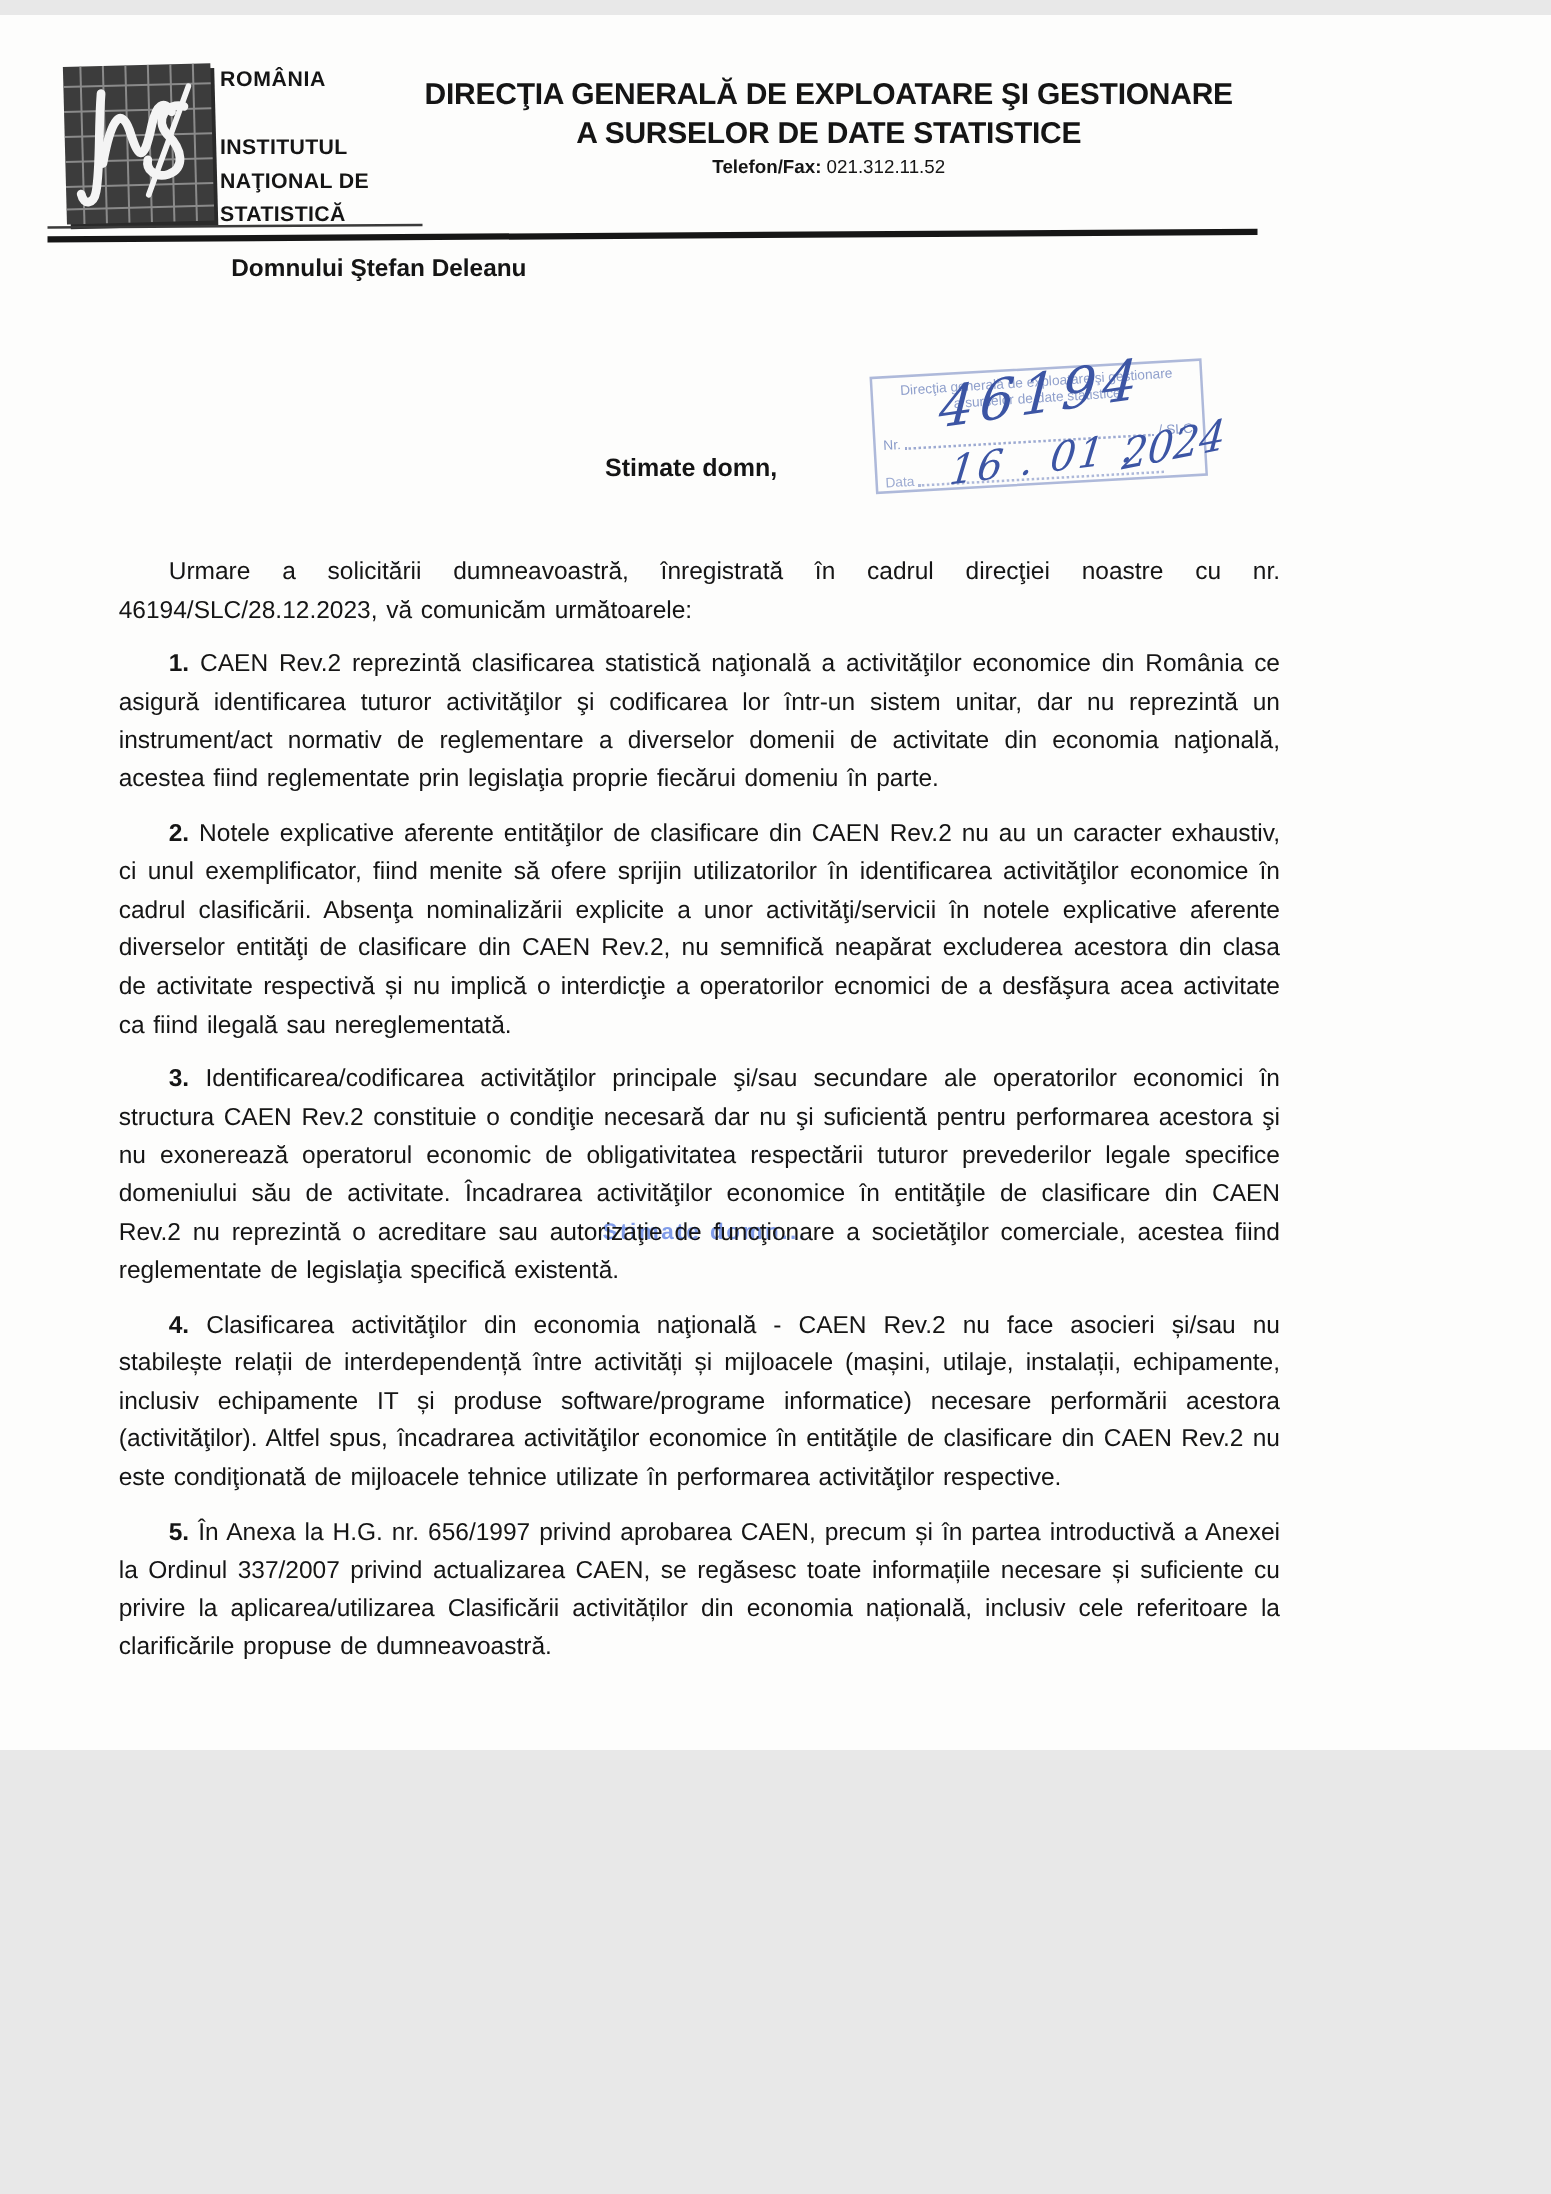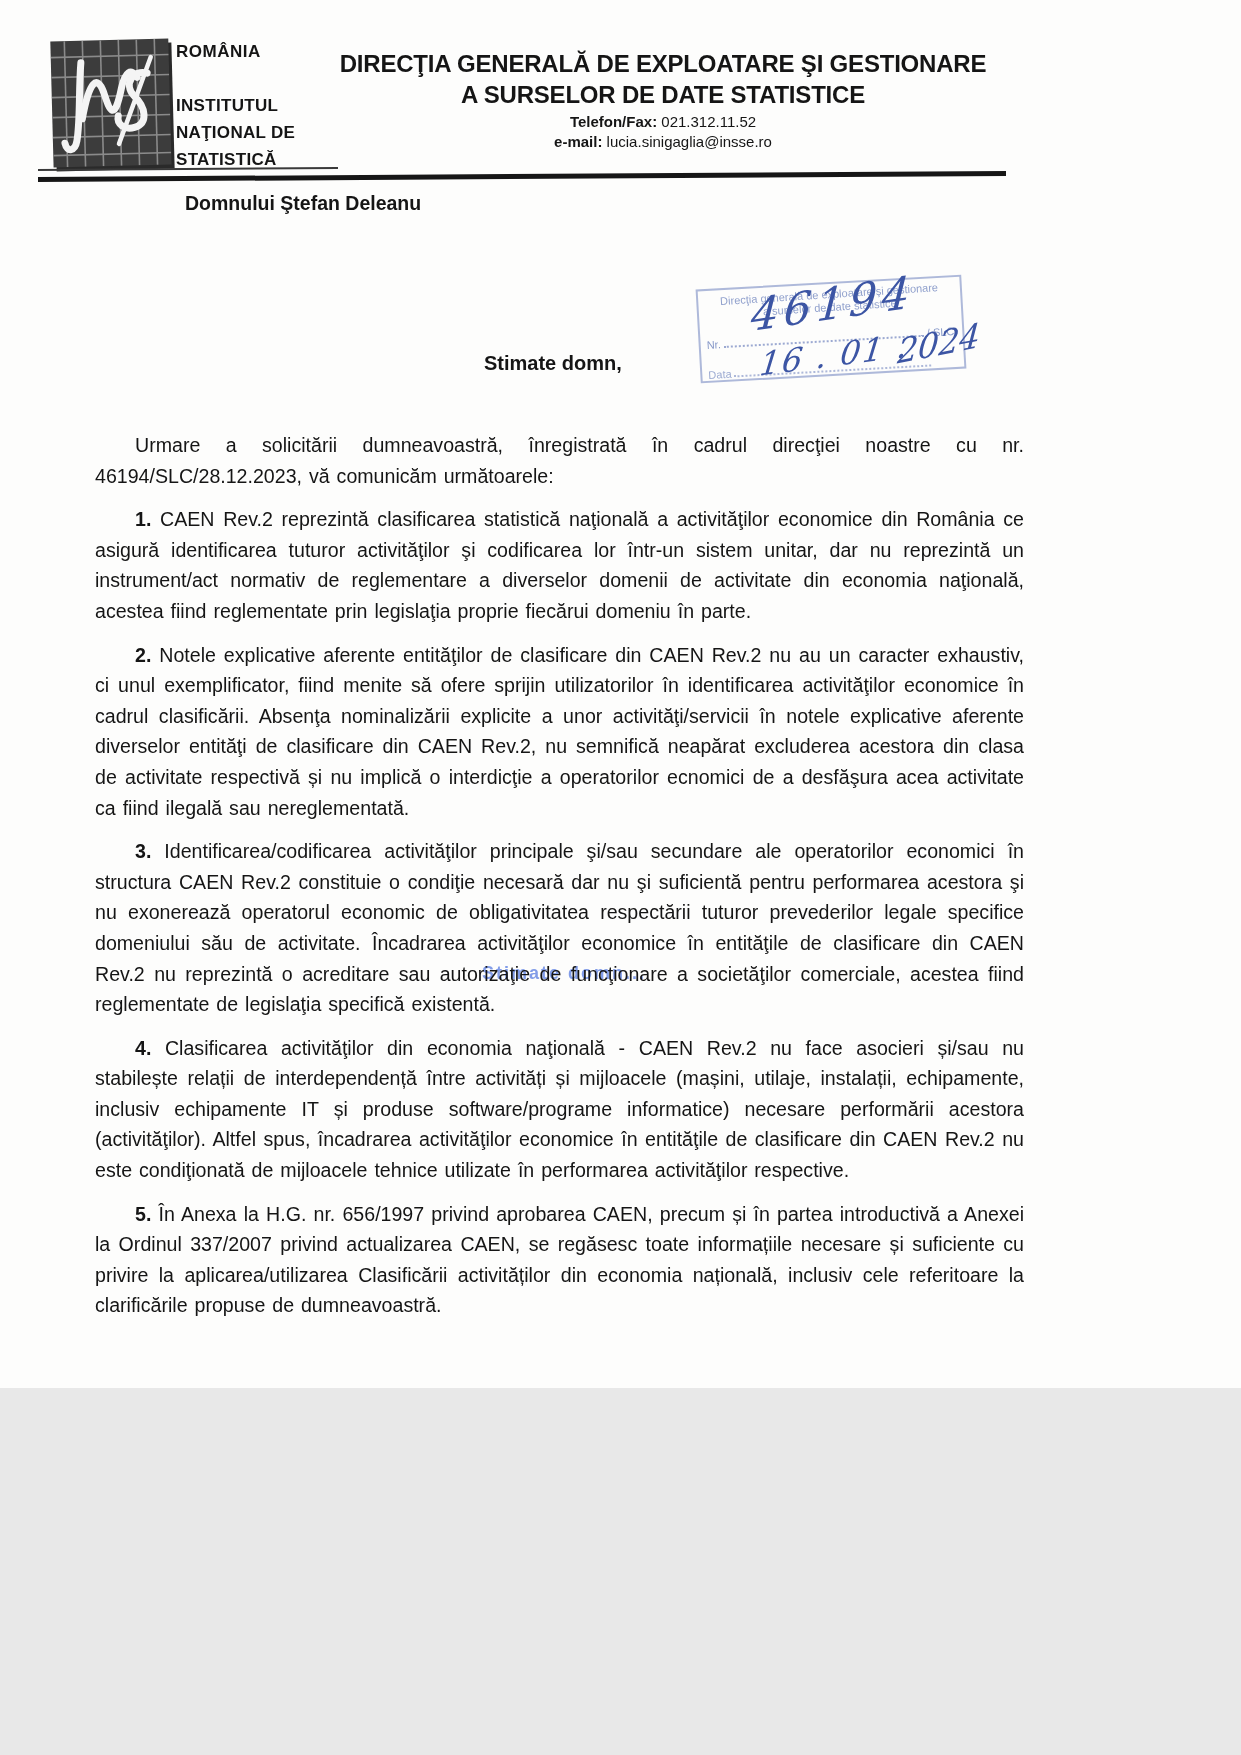--- a/index.html
+++ b/index.html
@@ -1,18 +1,18 @@
 <!DOCTYPE html>
 <html><head>
 <meta charset="utf-8">
 <style>
   * { margin:0; padding:0; box-sizing:border-box; }
   html,body { background:#e8e8e8; }
   .page {
-    position:relative; width:1241px; height:1388px; margin:0 auto;
+    position:relative; width:1241px; height:1388px; margin:12px auto;
     background:#fdfdfc; color:#151515; overflow:hidden;
     font-family:"Liberation Sans", sans-serif;
   }
 
   
   .logo-wrap { position:absolute; left:52px; top:40px; width:122px; height:132px; transform:rotate(-1.5deg); }
   .logo-box { width:118px; height:126px; background:#3c3c3c; position:relative; box-shadow:3px 4px 0 #2a2a2a; }
   .logo-box svg { position:absolute; left:0; top:0; }
   .country { position:absolute; left:176px; top:42px; font-size:17px; font-weight:700; letter-spacing:0.5px; }
   .institute { position:absolute; left:176px; top:92px; font-size:17px; font-weight:700; line-height:27px; width:170px; letter-spacing:0.3px; }
@@ -95,24 +95,20 @@
   <div class="country">ROMÂNIA</div>
   <div class="institute">INSTITUTUL NAŢIONAL DE STATISTICĂ</div>
 
   <div class="division">
     <div class="t1">DIRECŢIA GENERALĂ DE EXPLOATARE ŞI GESTIONARE</div>
     <div class="t2">A SURSELOR DE DATE STATISTICE</div>
     <div class="contact-line">
       <b>Telefon/Fax:</b>
       <span>021.312.11.52</span>
     </div>
-    <div class="contact-line">
-      <b>e-mail:</b>
-      <span>lucia.sinigaglia@insse.ro</span>
-    </div>
   </div>
 
   <div class="rule2"></div>
   <div class="rule"></div>
 
   <div class="recipient">
     <div class="row">
       <span class="lab"></span>
       <span class="val">Domnului Ştefan Deleanu</span>
     </div>

